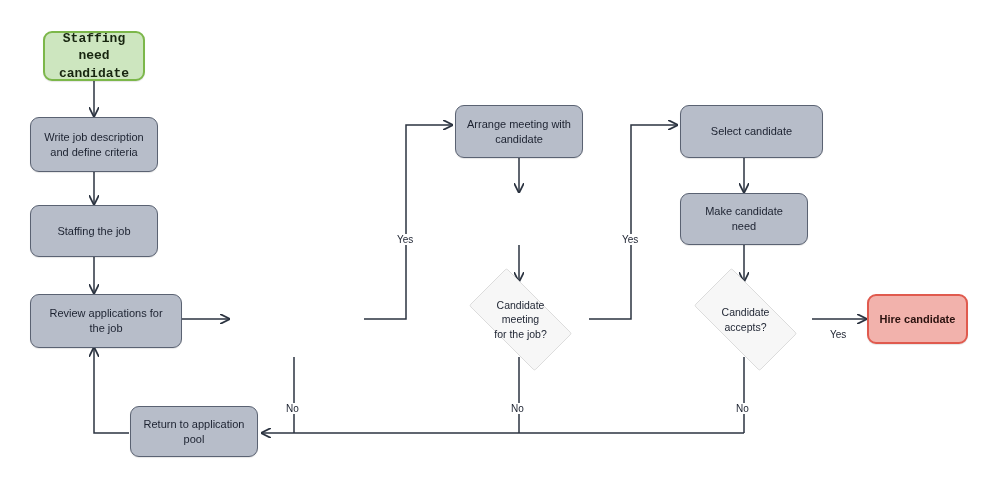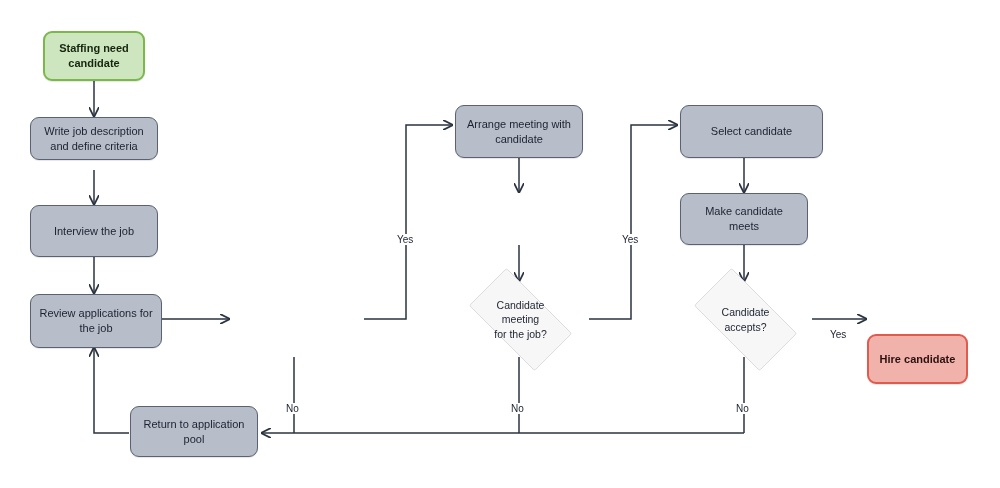--- a/index.html
+++ b/index.html
@@ -27,32 +27,32 @@
     background:#b7bdc9;
     border:1.6px solid #5a6272;
     color:#1c2230;
     font-size:11px;
     box-shadow:0 1px 1px rgba(0,0,0,.10);
   }
   .start{
     background:#cde6bf;
     border:2px solid #7cb74a;
     color:#17250f;
-    font-size:11px;
+    font-size:13px;
     font-weight:bold;
     box-shadow:0 1px 1px rgba(0,0,0,.10);
+    font-family:Liberation Mono, monospace;
   }
   .terminal{
     background:#f2b2ac;
     border:2px solid #e05a4e;
     color:#2a110e;
     font-size:11px;
     font-weight:bold;
     box-shadow:0 1px 1px rgba(0,0,0,.10);
-    margin-top:40px;
   }
 
   .decision{
     position:absolute;
     z-index:3;
   }
   .decision .dshape{
     position:absolute;left:0;top:0;width:100%;height:100%;
     background:#f7f7f7;
     border:1.4px solid #d2d2d2;
@@ -121,47 +121,47 @@
       <path d="M 744 433 L 262 433" marker-end="url(#ah)"></path>
 
       <path d="M 129 433 L 94 433 L 94 348" marker-end="url(#ah)"></path>
     </g>
   </svg>
 
   <div class="node start" style="left:43px;top:31px;width:102px;height:50px;">
     <span class="txt"><span>Staffing need</span><br><span>candidate</span></span>
   </div>
 
-  <div class="node proc" style="left:30px;top:117px;width:128px;height:43px;">
+  <div class="node proc" style="left:30px;top:117px;width:128px;height:55px;">
     <span class="txt"><span>Write job description</span><br><span>and define criteria</span></span>
   </div>
 
   <div class="node proc" style="left:30px;top:205px;width:128px;height:52px;">
-    <span class="txt"><span>Interview the job</span></span>
+    <span class="txt"><span>Staffing the job</span></span>
   </div>
 
-  <div class="node proc" style="left:30px;top:294px;width:132px;height:54px;">
+  <div class="node proc" style="left:30px;top:294px;width:152px;height:54px;">
     <span class="txt"><span>Review applications for</span><br><span>the job</span></span>
   </div>
 
   <div class="node proc" style="left:130px;top:406px;width:128px;height:51px;">
     <span class="txt"><span>Return to application</span><br><span>pool</span></span>
   </div>
 
   <div class="node proc" style="left:455px;top:105px;width:128px;height:53px;">
     <span class="txt"><span>Arrange meeting with</span><br><span>candidate</span></span>
   </div>
 
 
   <div class="node proc" style="left:680px;top:105px;width:143px;height:53px;">
     <span class="txt"><span>Select candidate</span></span>
   </div>
 
   <div class="node proc" style="left:680px;top:193px;width:128px;height:52px;">
-    <span class="txt"><span>Make candidate</span><br><span>meets</span></span>
+    <span class="txt"><span>Make candidate</span><br><span>need</span></span>
   </div>
 
   <div class="node terminal" style="left:867px;top:294px;width:101px;height:50px;">
     <span class="txt"><span>Hire candidate</span></span>
   </div>
 
 
   <div class="decision" style="left:455px;top:282px;width:131px;height:75px;">
     <div class="dshape"></div>
     <div class="dlabel">

